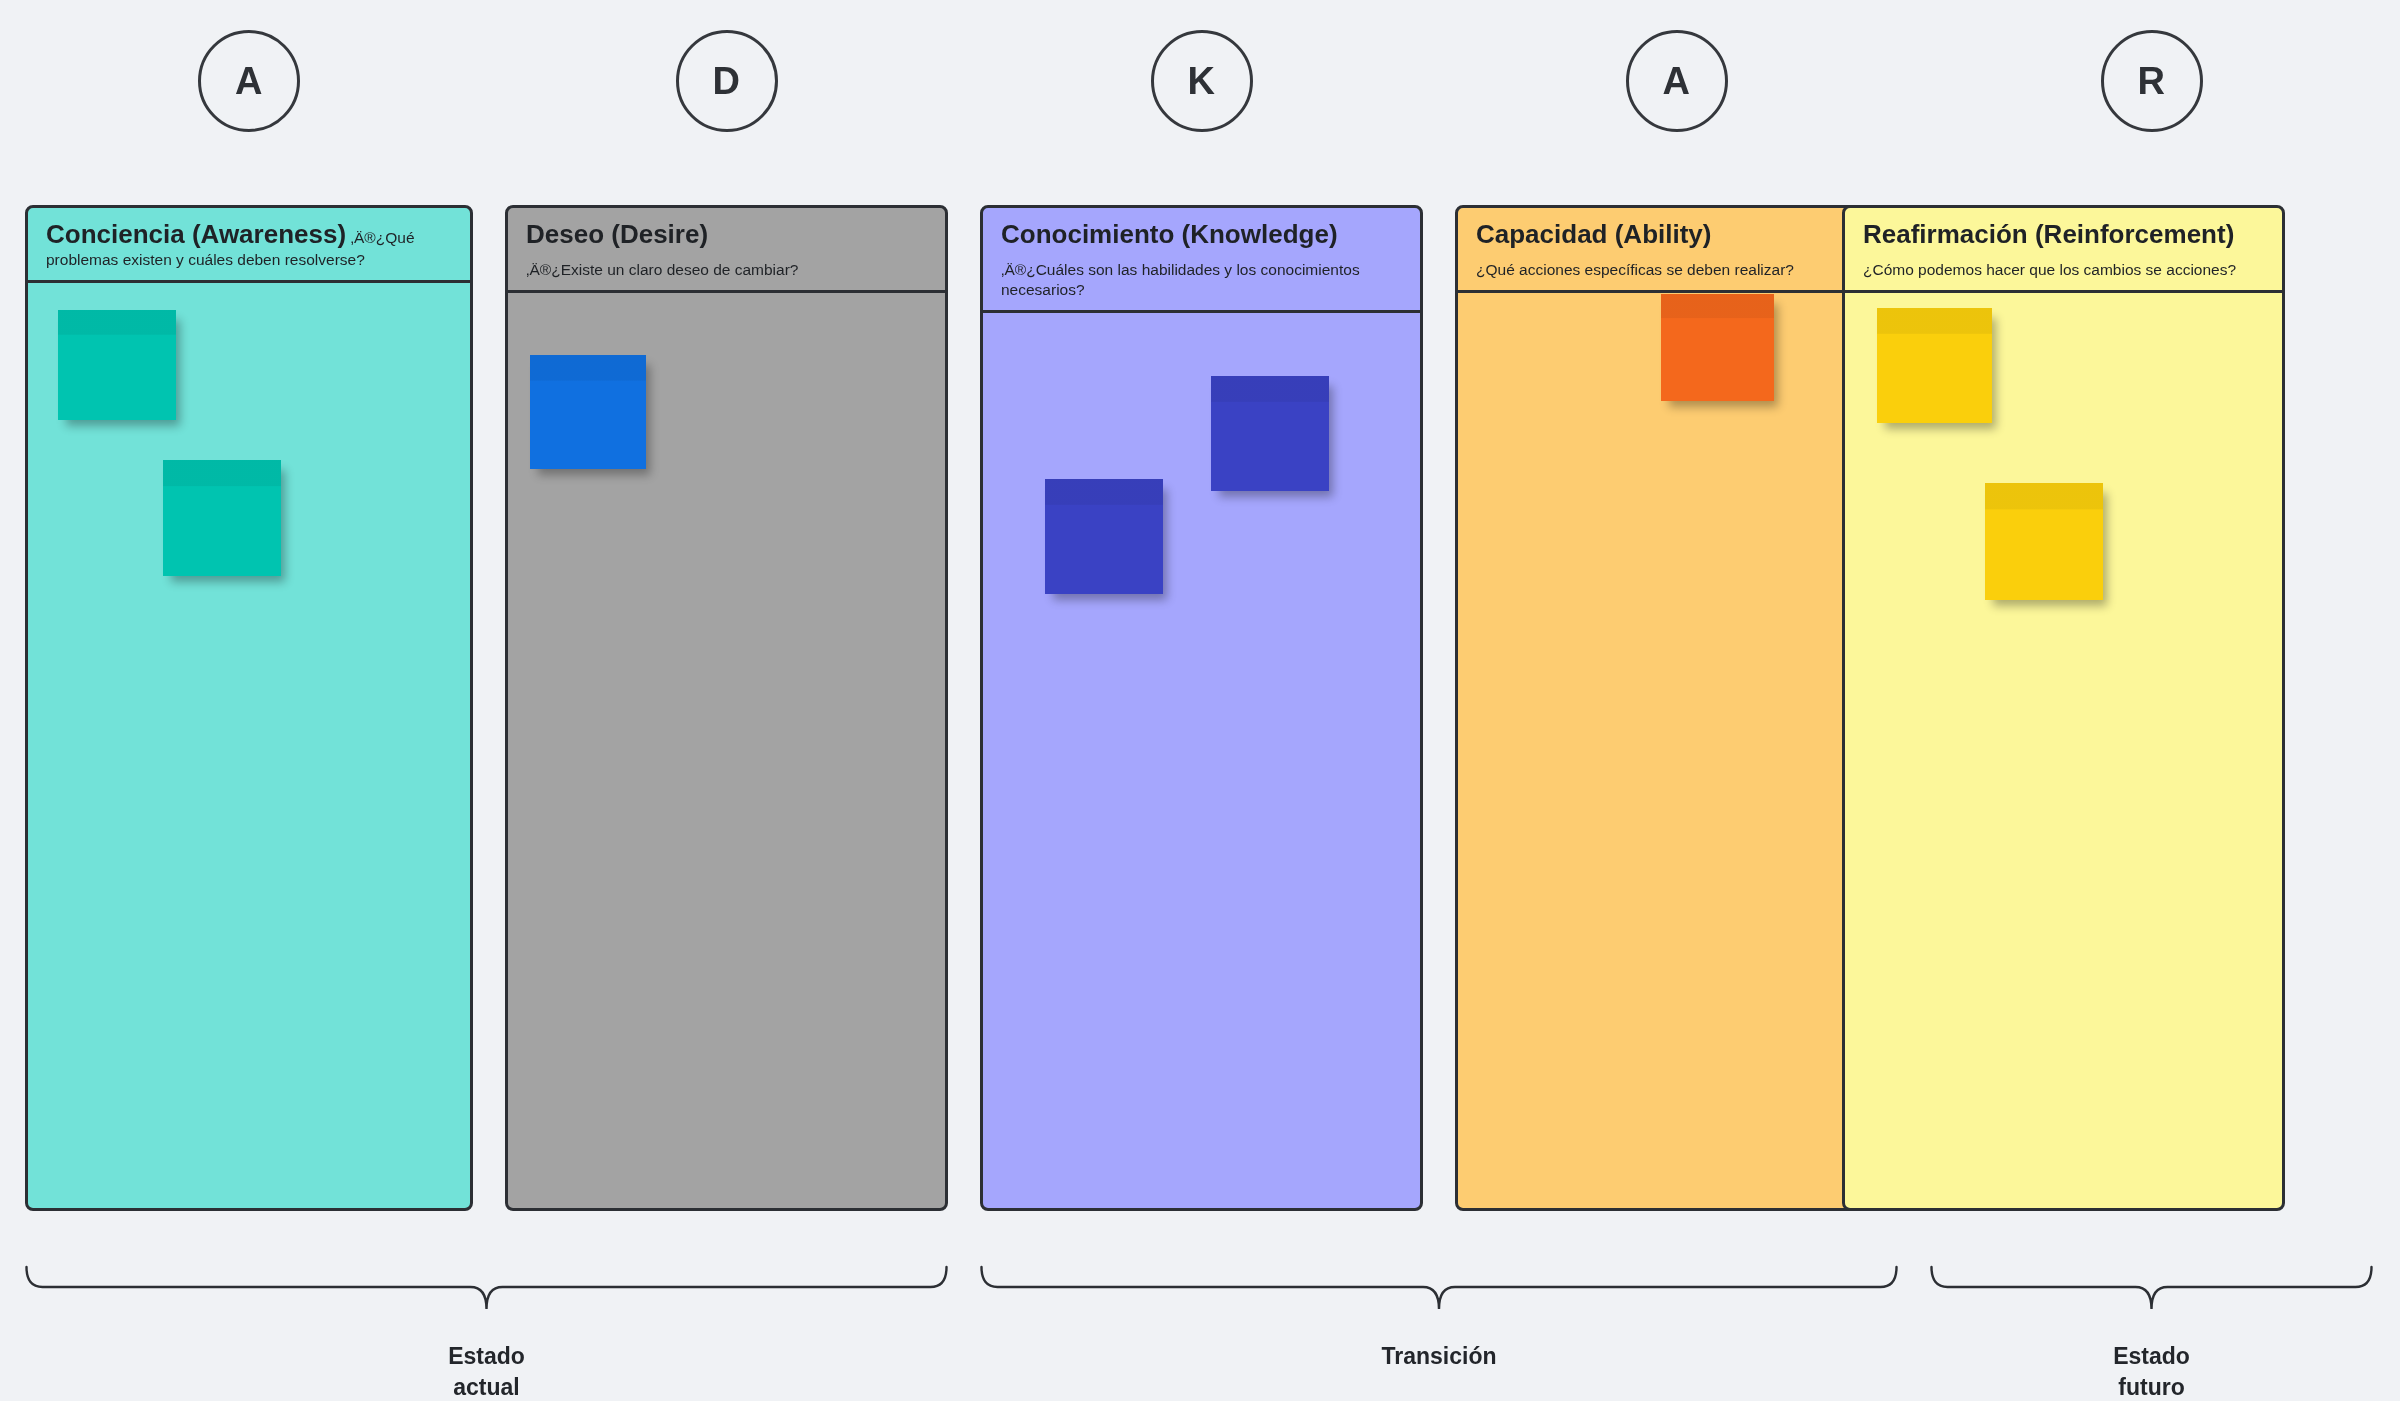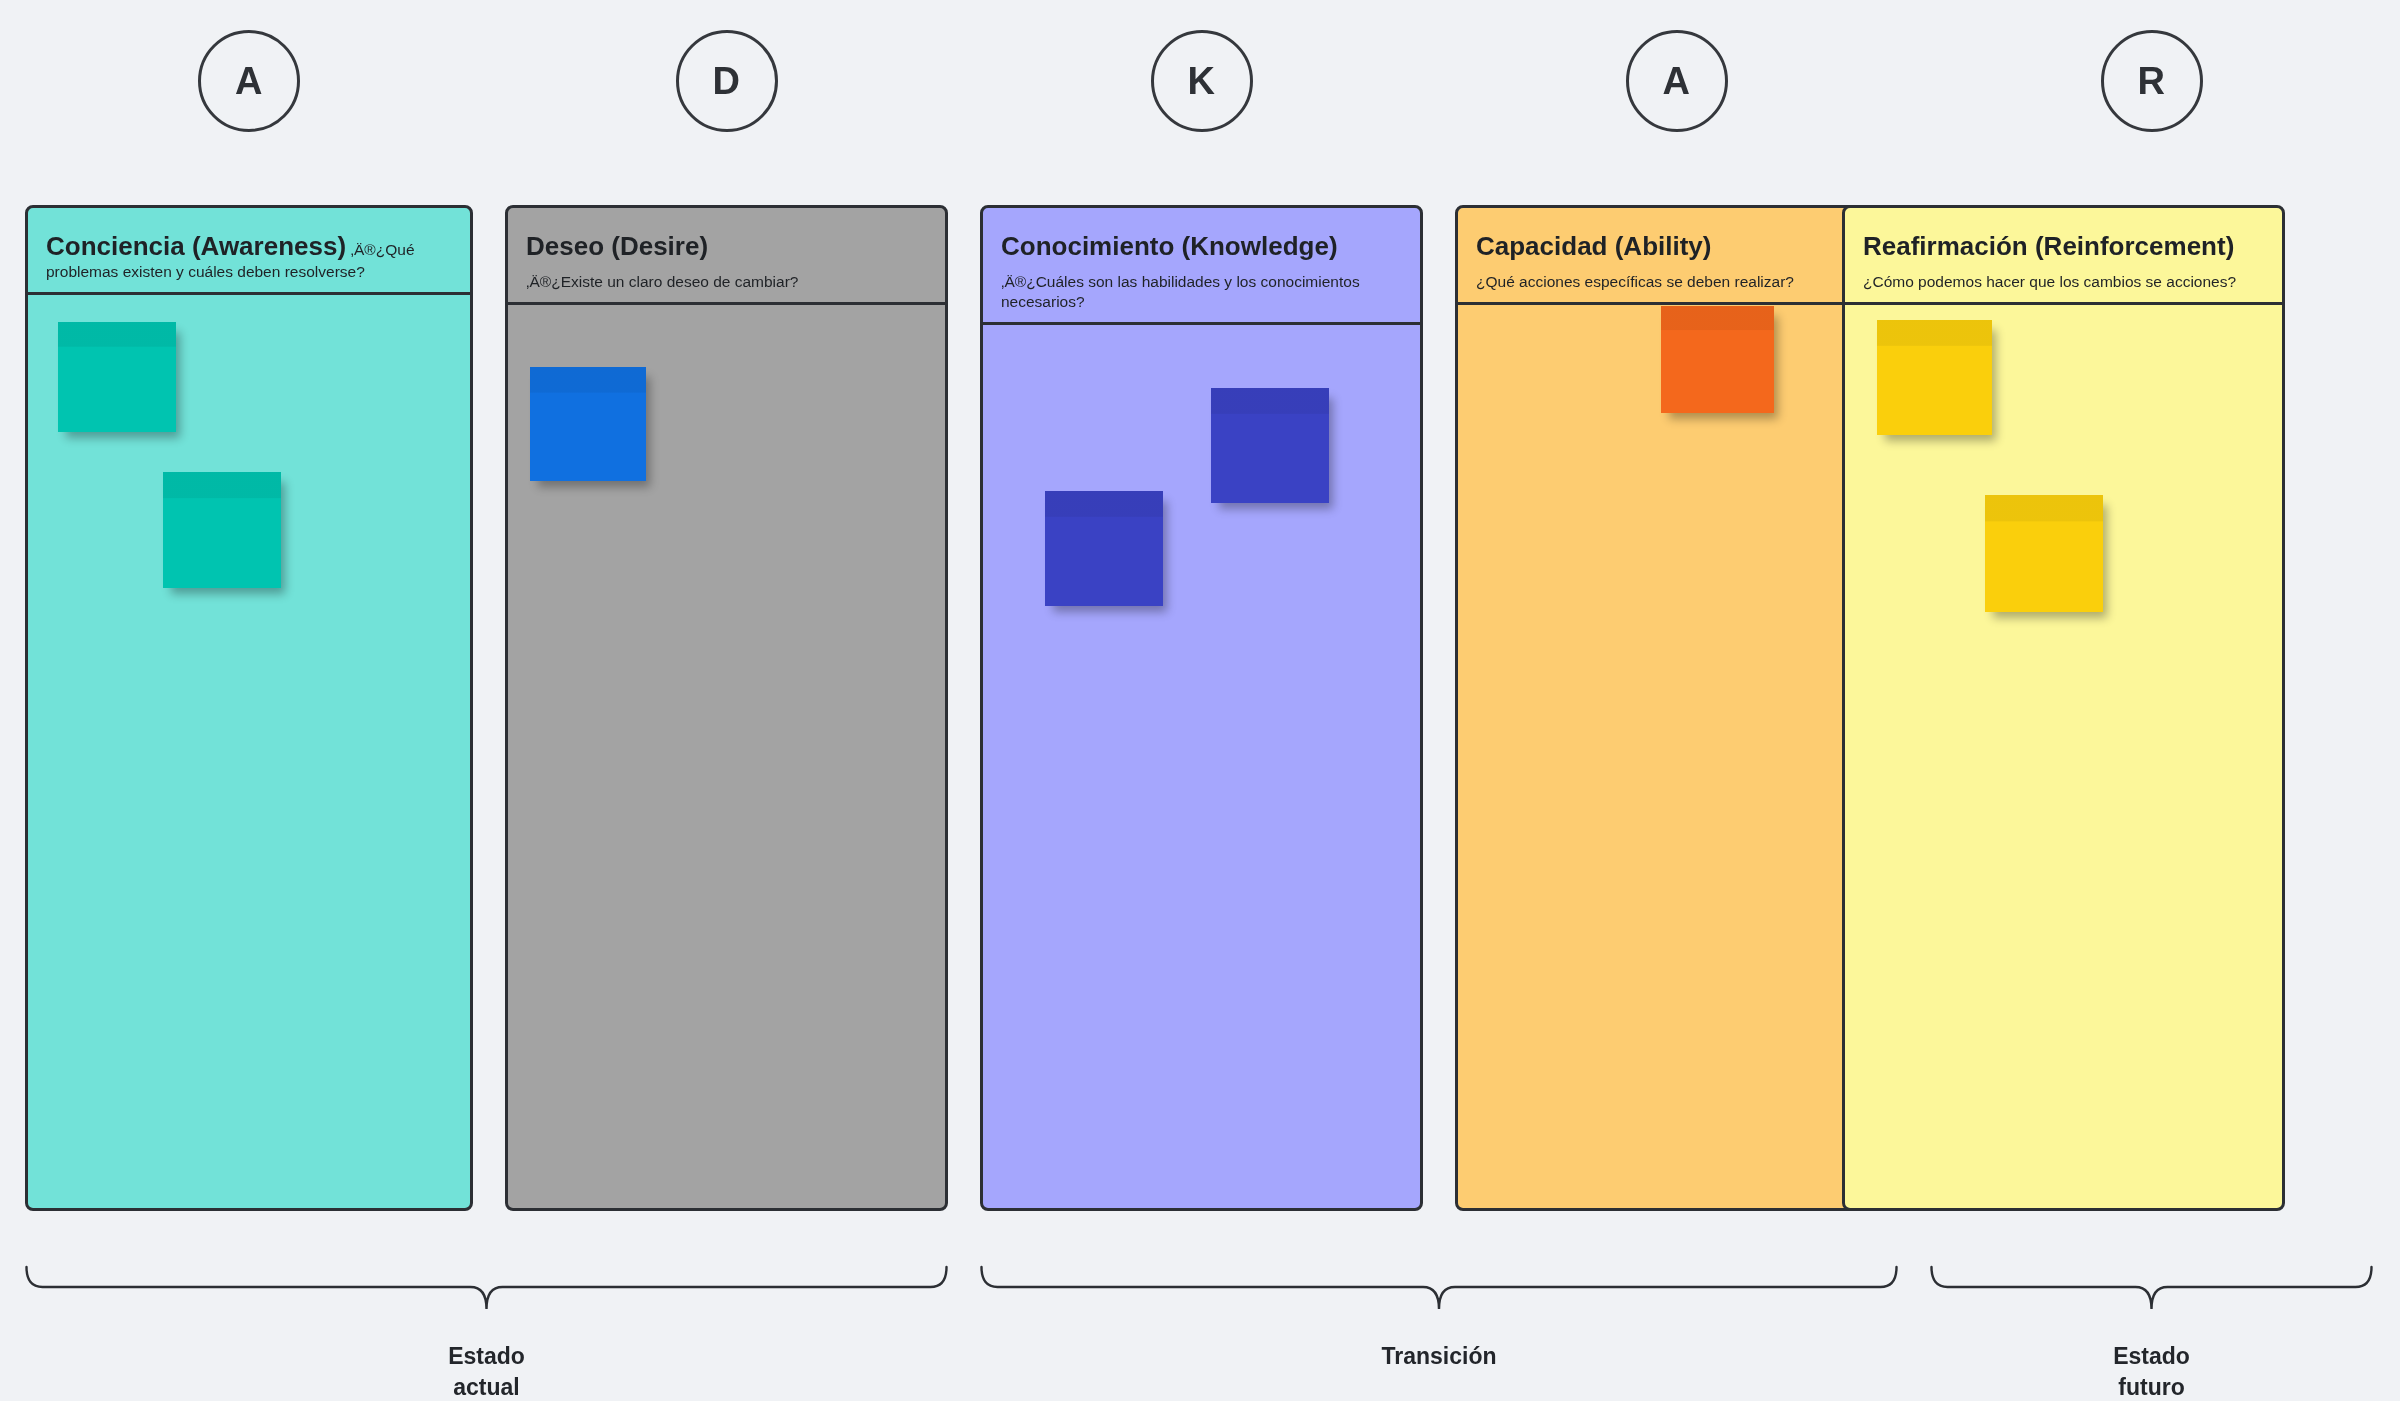--- a/index.html
+++ b/index.html
@@ -69,21 +69,21 @@
     border: 3px solid #2C2F34;
     border-radius: 8px;
     overflow: hidden;
     display: flex;
     flex-direction: column;
   }
 
   .col-header {
     flex: 0 0 auto;
     border-bottom: 3px solid #2C2F34;
-    padding: 24px 16px 10px 18px;
+    padding: 12px 16px 10px 18px;
   }
 
   .col-title {
     font-size: 26px;
     font-weight: bold;
     color: #1F2226;
     line-height: 1.14;
     display: inline;
   }
 

